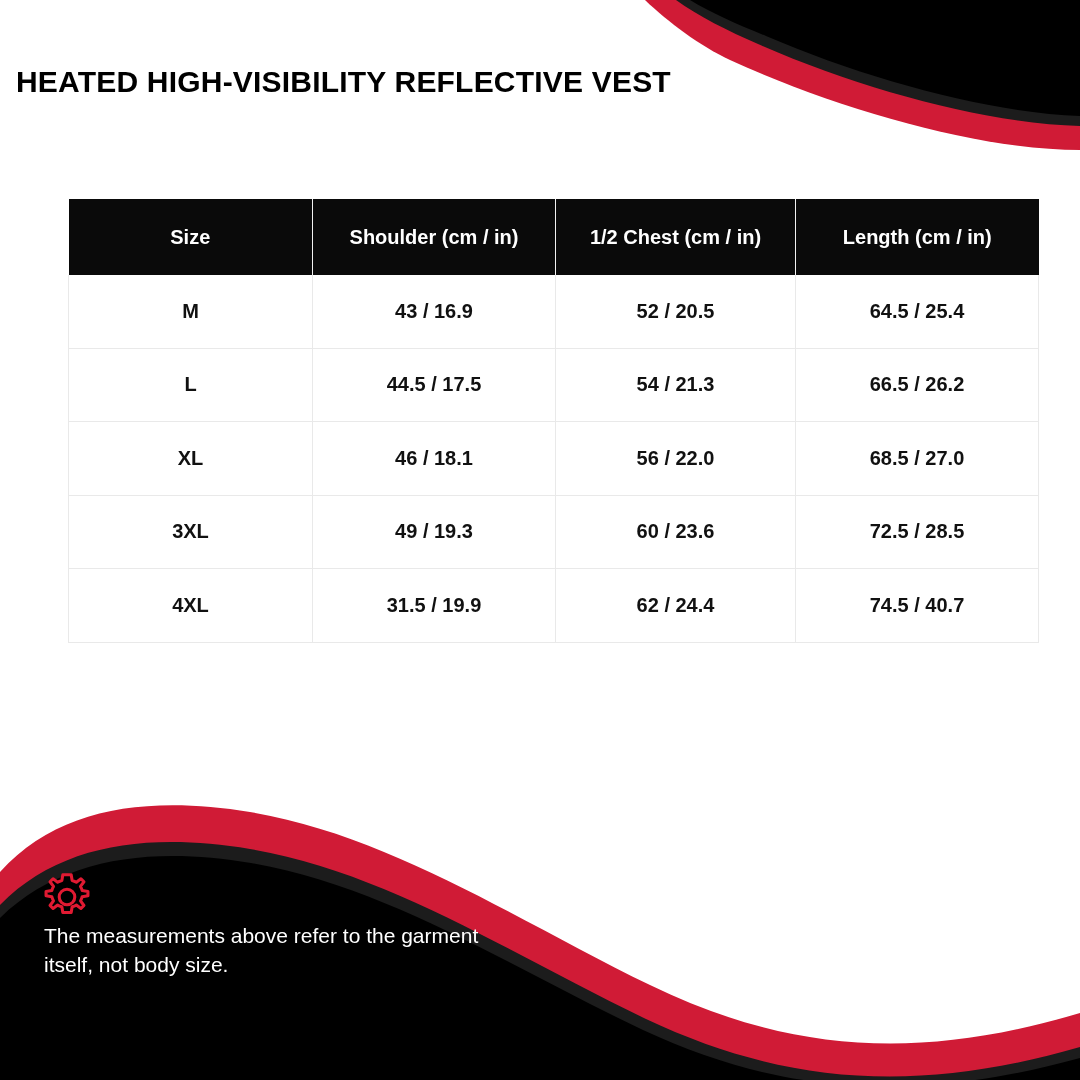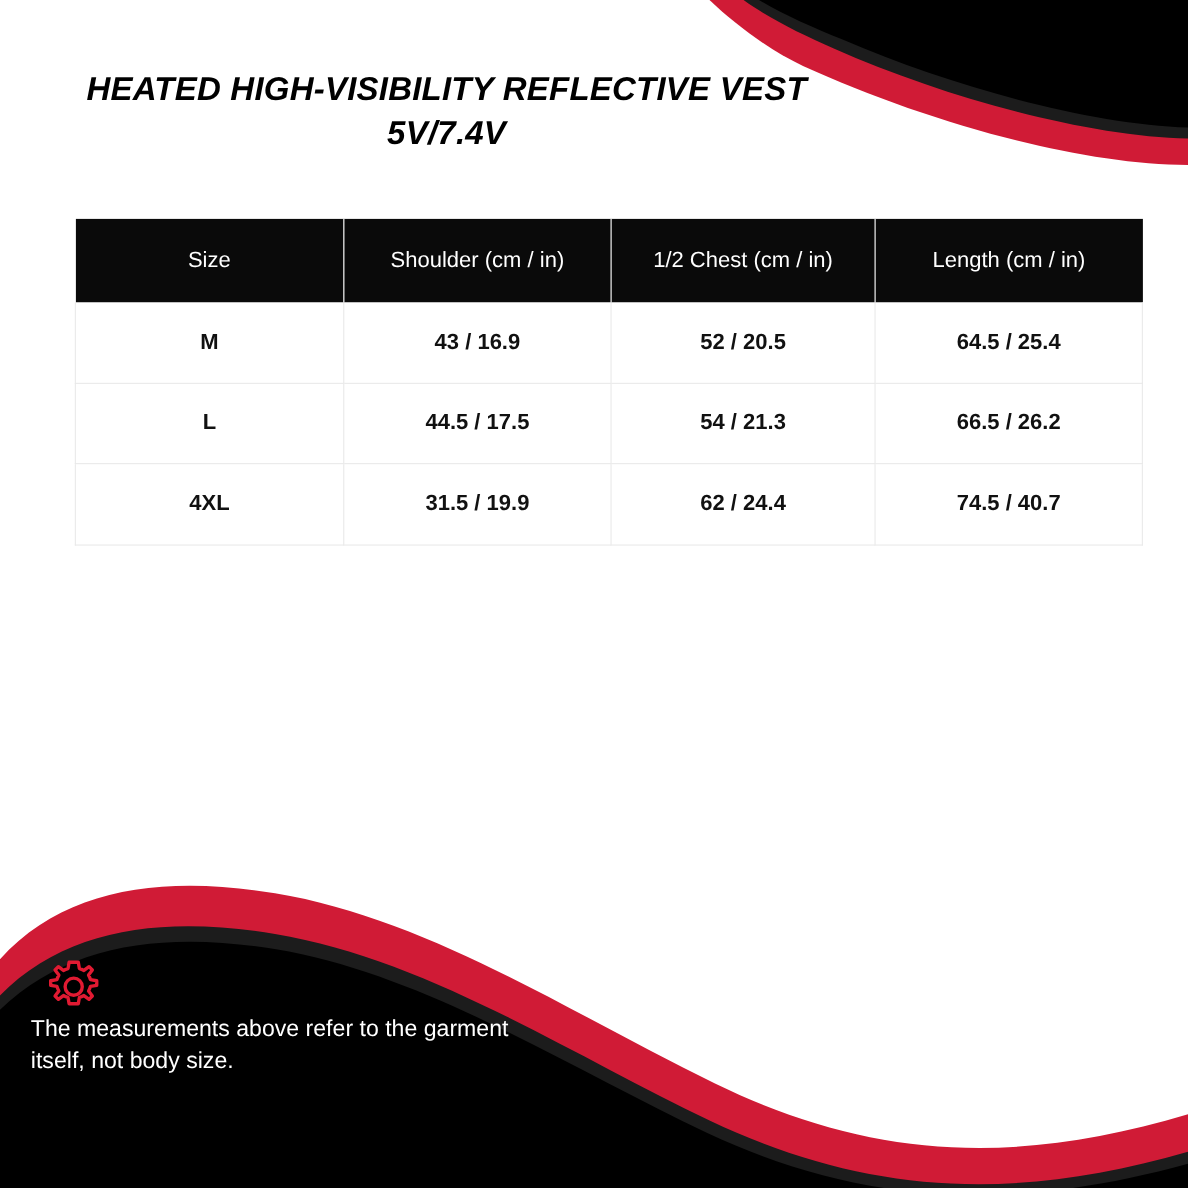--- a/index.html
+++ b/index.html
@@ -29,42 +29,40 @@
   
   .title-block {
     position: absolute;
     left: 16px;
     top: 62px;
     width: 780px;
   }
   .title-line {
     font-size: 30px;
     font-weight: bold;
-    font-style: italic;
     letter-spacing: 0.2px;
     color: #000000;
     line-height: 1.32;
     white-space: nowrap;
-    text-align: center;
   }
 
   
   .size-table {
     position: absolute;
     left: 68px;
     top: 199px;
     width: 970px;
     border-collapse: collapse;
     table-layout: fixed;
   }
   .size-table th {
     background: #0a0a0a;
     color: #ffffff;
     font-size: 20px;
-    font-weight: normal;
+    font-weight: bold;
     height: 76px;
     text-align: center;
     vertical-align: middle;
     border-right: 1px solid #f2f2f2;
     padding: 0;
   }
   .size-table th:last-child { border-right: none; }
   .size-table td {
     height: 72.5px;
     text-align: center;
@@ -79,21 +77,21 @@
   }
   .size-table tbody tr td:first-child { border-left: 1px solid #e9e9e9; }
   .size-table col.c-size  { width: 244px; }
   .size-table col.c-sh    { width: 243px; }
   .size-table col.c-ch    { width: 240px; }
   .size-table col.c-len   { width: 243px; }
 
   
   .footer-note {
     position: absolute;
-    left: 28px;
+    left: 44px;
     top: 922px;
     width: 600px;
     z-index: 5;
   }
   .gear-icon {
     position: absolute;
     left: 38px;
     top: 868px;
     width: 58px;
     height: 58px;
@@ -121,21 +119,20 @@
 
   <path d="M 0 872 C 60 806 150 796 250 812 C 390 835 520 922 650 985 C 790 1053 920 1061 1080 1013 L 1080 1080 L 0 1080 Z" fill="#D01B36"></path>
 
   <path d="M 0 905 C 62 842 152 833 250 849 C 388 872 516 957 646 1019 C 786 1085 918 1094 1080 1047 L 1080 1080 L 0 1080 Z" fill="#1c1c1c"></path>
 
   <path d="M 0 918 C 64 856 154 847 251 863 C 387 886 514 969 643 1030 C 782 1095 916 1103 1080 1058 L 1080 1080 L 0 1080 Z" fill="#000000"></path>
 </svg>
 
 <div class="title-block">
   <div class="title-line">HEATED HIGH-VISIBILITY REFLECTIVE VEST</div>
-  <div class="title-line">5V/7.4V</div>
 </div>
 
 <table class="size-table">
   <colgroup>
     <col class="c-size">
       <col class="c-sh">
       <col class="c-ch">
       <col class="c-len">
   </colgroup>
   <thead>
@@ -153,20 +150,32 @@
       <td>52 / 20.5</td>
       <td>64.5 / 25.4</td>
     </tr>
     <tr>
       <td>L</td>
       <td>44.5 / 17.5</td>
       <td>54 / 21.3</td>
       <td>66.5 / 26.2</td>
     </tr>
     <tr>
+      <td>XL</td>
+      <td>46 / 18.1</td>
+      <td>56 / 22.0</td>
+      <td>68.5 / 27.0</td>
+    </tr>
+    <tr>
+      <td>3XL</td>
+      <td>49 / 19.3</td>
+      <td>60 / 23.6</td>
+      <td>72.5 / 28.5</td>
+    </tr>
+    <tr>
       <td>4XL</td>
       <td>31.5 / 19.9</td>
       <td>62 / 24.4</td>
       <td>74.5 / 40.7</td>
     </tr>
   </tbody>
 </table>
 
 <svg class="gear-icon" viewBox="0 0 64 64" xmlns="http://www.w3.org/2000/svg">
   <g fill="none" stroke="#E11A32" stroke-width="3.4" stroke-linejoin="round">

